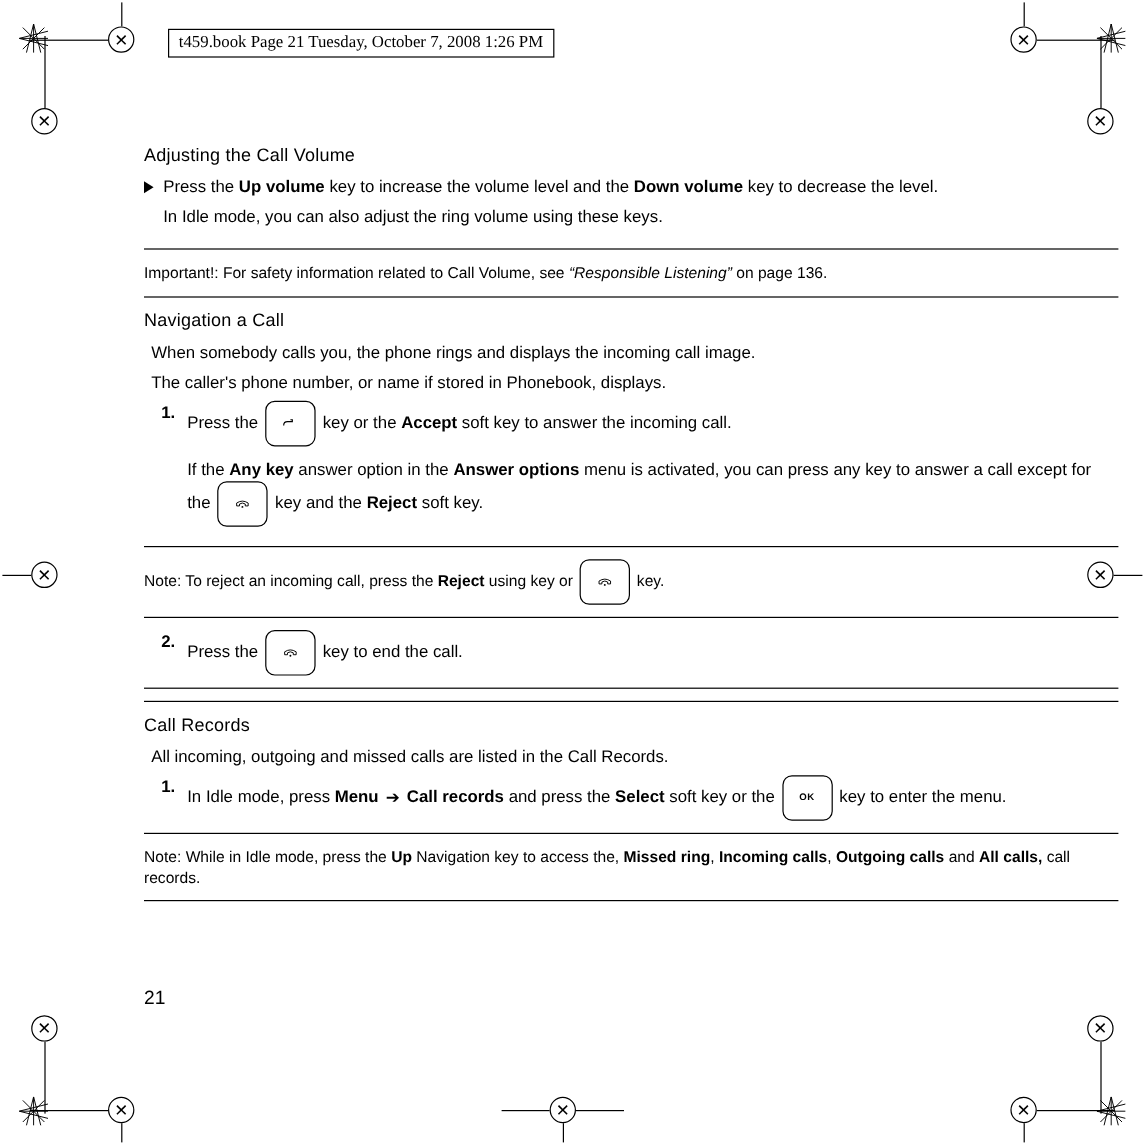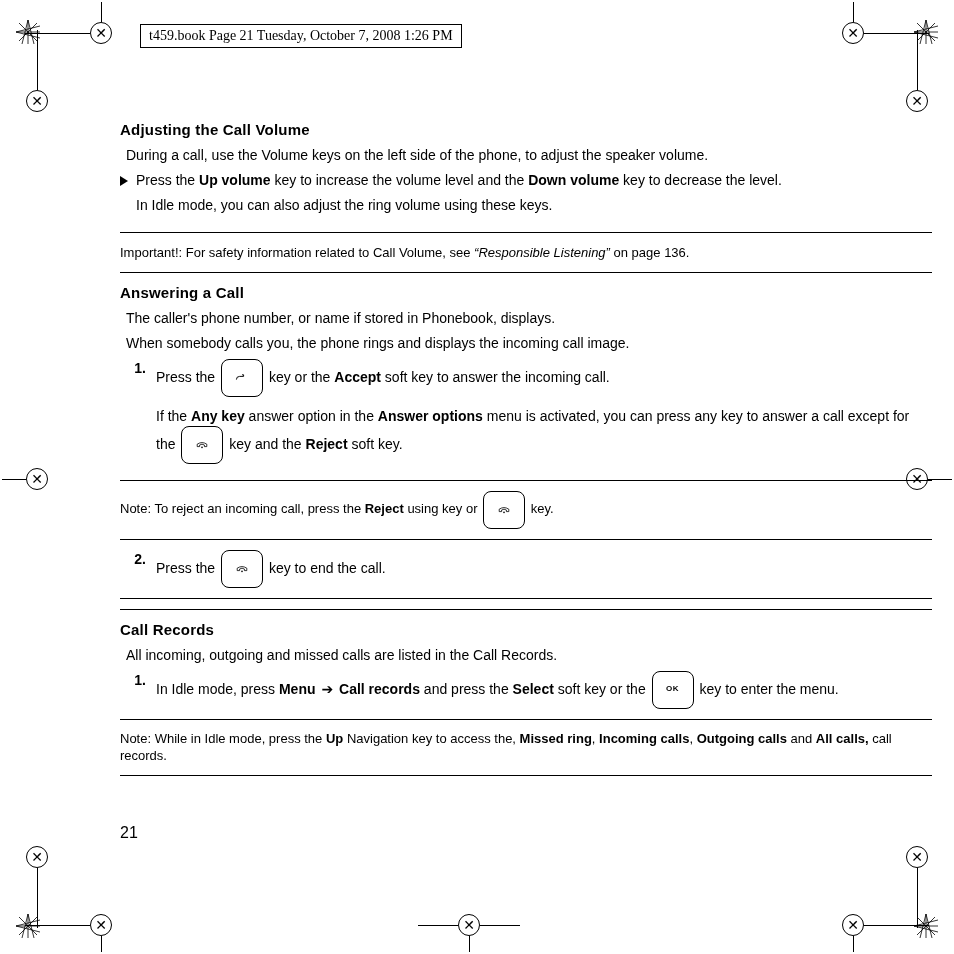--- a/index.html
+++ b/index.html
@@ -9,21 +9,21 @@
   .crop .circ{width:20px;height:20px;border:1px solid #000;border-radius:50%;display:flex;align-items:center;justify-content:center}
   .crop .cross{font-size:14px;line-height:1}
   .crop .line-h{position:absolute;height:1px;background:#000}
   .crop .line-v{position:absolute;width:1px;background:#000}
   .star{width:24px;height:24px}
   .star svg{width:100%;height:100%}
   
   .titlebar{position:absolute;left:140px;top:24px;height:22px;border:1px solid #000;padding:0 8px;display:flex;align-items:center;font-family:"Times New Roman",serif;font-size:14px}
   
   .content{position:absolute;left:120px;right:22px;top:110px;bottom:100px;}
-  h2{font-size:15px;font-weight:700;margin:10px 0 4px;font-family:Arial,Helvetica,sans-serif;letter-spacing:.2px}
+  h2{font-size:15px;font-weight:400;margin:10px 0 4px;font-family:Arial,Helvetica,sans-serif;letter-spacing:.2px}
   p{margin:6px 0}
   .intro{margin-left:6px}
   .bullet-row{display:flex;align-items:flex-start;margin:6px 0 17px}
   .arrow-icon{width:0;height:0;border-top:5px solid transparent;border-bottom:5px solid transparent;border-left:8px solid #000;margin:5px 8px 0 0;flex:0 0 auto}
   .ol-row{display:flex;align-items:flex-start;margin:6px 0}
   .ol-num{width:26px;text-align:right;font-weight:700;margin-right:10px;flex:0 0 auto}
   .ol-body{flex:1}
   .rule{border:none;border-top:1px solid #000;margin:10px 0}
   .notebox{margin:8px 0 10px}
   .noteline{font-size:13px}
@@ -171,37 +171,36 @@
       <div class="line-v" style="bottom:-16px;height:16px"></div>
     </div>
 
   <div class="titlebar">
       <span>t459.book  Page 21  Tuesday, October 7, 2008  1:26 PM</span>
     </div>
 
   <div class="content">
 
     <h2>Adjusting the Call Volume</h2>
-    <p class="intro">During a call, use the Volume keys on the left side of the phone, to adjust the speaker volume.</p>
     <div class="bullet-row">
       <div class="arrow-icon"></div>
       <div>
         <span>Press the </span><b>Up volume</b><span> key to increase the volume level and the </span><b>Down volume</b><span> key to decrease the level.</span>
         <p style="margin:6px 0 0">In Idle mode, you can also adjust the ring volume using these keys.</p>
       </div>
     </div>
     <hr class="rule">
     <div class="notebox">
       <span class="noteline"><span class="lbl">Important!:</span><span> For safety information related to Call Volume, see </span><span class="em">“Responsible Listening”</span><span> on page 136.</span></span>
     </div>
     <hr class="rule">
 
-    <h2>Answering a Call</h2>
+    <h2>Navigation a Call</h2>
+    <p class="intro">When somebody calls you, the phone rings and displays the incoming call image.</p>
     <p class="intro">The caller's phone number, or name if stored in Phonebook, displays.</p>
-    <p class="intro">When somebody calls you, the phone rings and displays the incoming call image.</p>
 
     <div class="ol-row">
       <div class="ol-num">1.</div>
       <div class="ol-body">
         <span>Press the </span>
         <span class="key">
             <svg class="send-svg" viewBox="0 0 20 10">
               <path d="M3 7 Q3 3 7 3 L12 3 L12 1 L10 1" fill="none" stroke="#000" stroke-width="1.2"></path>
             </svg>
           </span>

